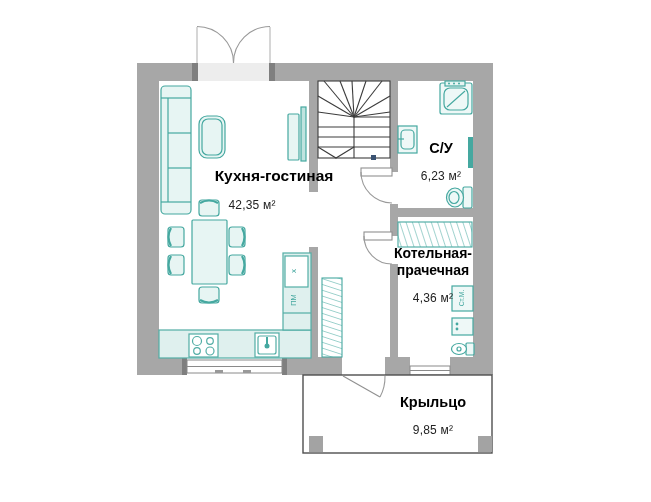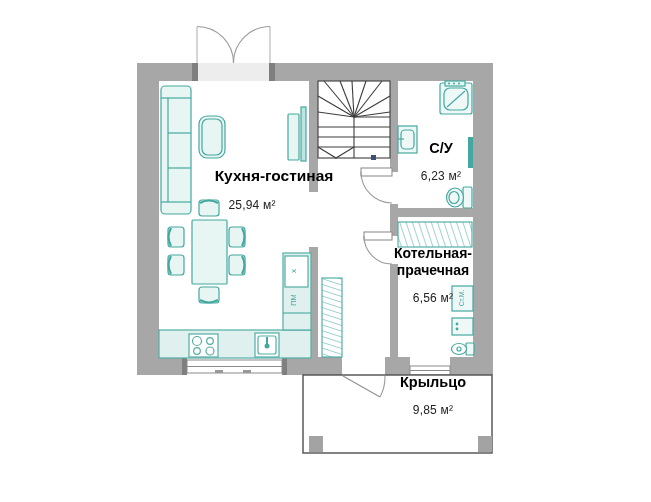--- a/index.html
+++ b/index.html
@@ -231,32 +231,32 @@
 
   <g font-family="Liberation Sans, sans-serif" fill="#45a8a0">
     <text x="296" y="271" font-size="8" text-anchor="middle" transform="rotate(-90 296 271)">х</text>
     <text x="296" y="300" font-size="7.5" text-anchor="middle" transform="rotate(-90 296 300)">ПМ</text>
     <text x="464" y="298" font-size="6.8" text-anchor="middle" transform="rotate(-90 464 298)">Ст.М.</text>
   </g>
 </svg>
 
   <div class="room-label" style="left:252px;top:189px;">
     <div class="room-name big">Кухня-гостиная</div>
-    <div class="room-area">25,94 м²</div>
+    <div class="room-area">42,35 м²</div>
   </div>
 
 
   <div class="room-label" style="left:441px;top:162px;">
     <div class="room-name">С/У</div>
     <div class="room-area">6,23 м²</div>
   </div>
 
   <div class="room-label wrap" style="left:433px;top:275px;">
     <div class="room-name small">Котельная-прачечная</div>
-    <div class="room-area">6,56 м²</div>
-  </div>
-
-  <div class="room-label" style="left:433px;top:396px;">
+    <div class="room-area">4,36 м²</div>
+  </div>
+
+  <div class="room-label" style="left:433px;top:416px;">
     <div class="room-name">Крыльцо</div>
     <div class="room-area">9,85 м²</div>
   </div>
 
 </div>
 
 </body></html>

